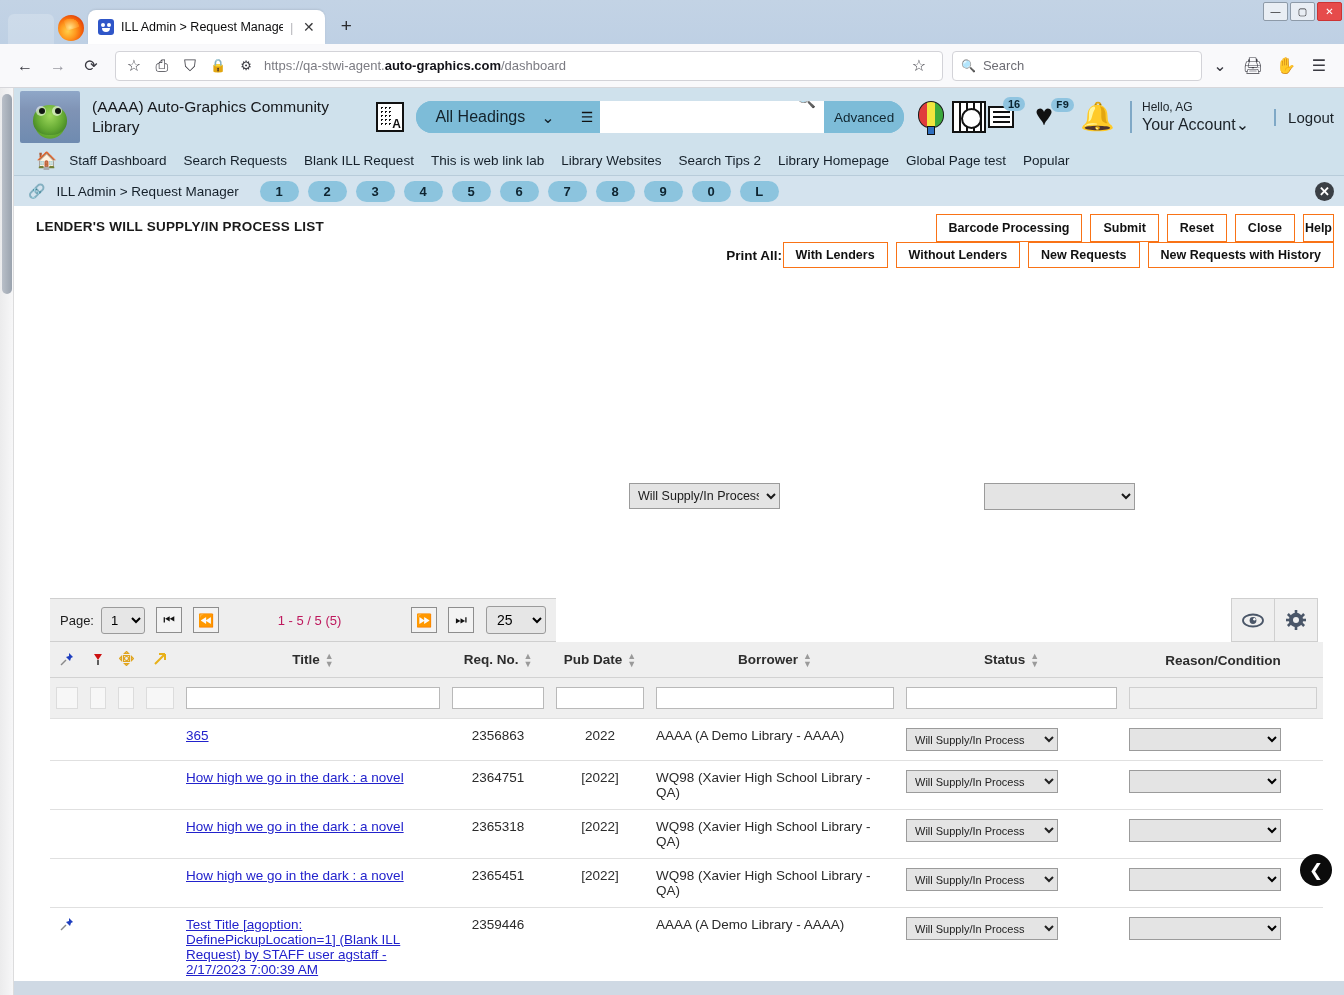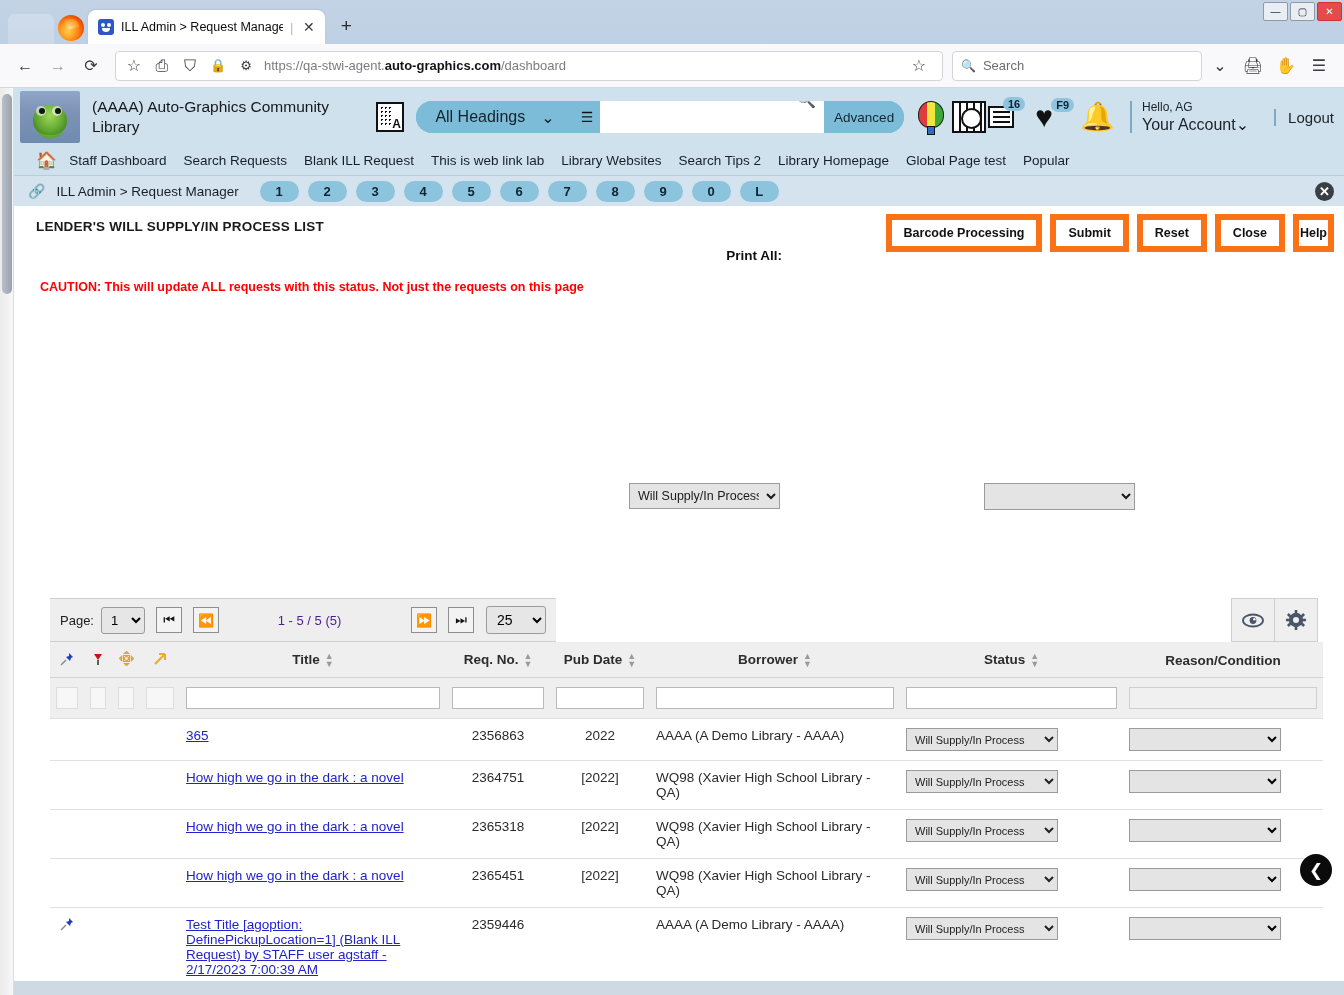--- a/index.html
+++ b/index.html
@@ -244,21 +244,21 @@
     position:absolute; left:2px; top:6px; width:26px; height:22px;
     border: 2px solid #111; background:#fff;
   }
   .list-glyph i { position:absolute; left:3px; width:17px; height:2px; background:#111; display:block;}
   .list-glyph i:nth-child(1){ top:3px;} .list-glyph i:nth-child(2){ top:8px;} .list-glyph i:nth-child(3){ top:13px;}
   .cnt-badge {
     position:absolute; right:-5px; top:-3px; background:#8fc4e0; color:#0b2430;
     font-size: 11px; font-weight: 700; border-radius: 9px; padding: 1px 5px;
   }
   .heart {
-    position:relative; width: 30px; height: 34px; flex:none;
+    position:relative; width: 30px; height: 34px; flex:none;font-family:Liberation Mono, monospace;
   }
   .heart::before{
     content:"♥"; position:absolute; left:0; top:2px; font-size: 30px; color:#111; line-height:1;
   }
   .bell { font-size: 28px; color:#111; line-height:1; }
 
   
   .app-nav {
     background: #cfe1ec; height: 30px;
     display: flex; align-items: center; gap: 17px; padding: 0 10px 0 22px;
@@ -294,21 +294,21 @@
     position:absolute; left: 22px; top: 13px;
     font-size: 13.5px; font-weight: 700; color: #1a1a1a; letter-spacing: .2px;
   }
   .btnrow1 { position:absolute; right: 10px; top: 8px; display:flex; gap: 8px; }
   .btnrow2 { position:absolute; right: 10px; top: 36px; display:flex; gap: 8px; align-items:center;}
   .printall-lbl {
     position:absolute; right: 562px; top: 42px;
     font-size: 13.5px; font-weight: 700; color: #111;
   }
   .btn {
-    background: #fff; border: 6px solid #f97316; color: #111;
+    background: #fff; border: 1px solid #f97316; color: #111;
     font-size: 12.5px; font-weight: 700; font-family: "Liberation Sans", sans-serif;
     padding: 5px 12px; cursor: pointer; white-space: nowrap;
   }
   .btn.help { padding: 6px 1px; }
   .caution {
     position:absolute; left: 26px; top: 74px;
     font-size: 12.5px; font-weight: 700; color: #ff0000;
   }
   .sel {
     background: #e4e4e4; border: 1px solid #9b9b9b; color: #1a1a1a;
@@ -331,21 +331,21 @@
   .pager-lbl { font-size: 13px; color: #1c1c1c; margin-right: 7px; }
   .pg-sel {
     width: 44px; height: 27px; background:#e6e6e6; border:1px solid #9b9b9b; border-radius:3px;
     font-size: 13px; font-family: "Liberation Sans", sans-serif; padding-left: 5px;
   }
   .pg-btn {
     width: 26px; height: 26px; border: 1px solid #8e8e8e; background: #f3f3f3;
     display:flex; align-items:center; justify-content:center; cursor:pointer;
     margin-left: 11px; color:#111; font-size: 13px; position: relative;
   }
-  .pg-count { font-size: 13px; color: #4c1d95; margin: 0 auto; }
+  .pg-count { font-size: 13px; color: #be185d; margin: 0 auto; }
   .size-sel {
     width: 60px; height: 28px; background:#e6e6e6; border:1px solid #9b9b9b; border-radius:3px;
     font-size: 14px; font-family: "Liberation Sans", sans-serif; padding-left: 6px; margin-left: 12px;
   }
   .panel-tools {
     position:absolute; right: 0; top: 0; display:flex;
   }
   .tool-btn {
     width: 44px; height: 44px; background:#efefef; border: 1px solid #cfcfcf; border-bottom-color:#cfcfcf;
     display:flex; align-items:center; justify-content:center; cursor:pointer;
@@ -518,22 +518,27 @@
 
         <div class="btnrow1">
           <button class="btn">Barcode Processing</button>
           <button class="btn">Submit</button>
           <button class="btn">Reset</button>
           <button class="btn">Close</button>
           <button class="btn help">Help</button>
         </div>
 
         <div class="printall-lbl">Print All:</div>
-
-        <div class="caution">CAUTION: This will update ALL requests with this status. Not just the requests on this page</div>
+        <div class="btnrow2">
+          <button class="btn">With Lenders</button>
+          <button class="btn">Without Lenders</button>
+          <button class="btn">New Requests</button>
+          <button class="btn">New Requests with History</button>
+        </div>
+
 
         <select class="sel status-sel-top">
           <option>Will Supply/In Process</option>
         </select>
         <select class="sel reason-sel-top">
           <option></option>
         </select>
 
         <div class="collapse-fab">❮</div>
 

